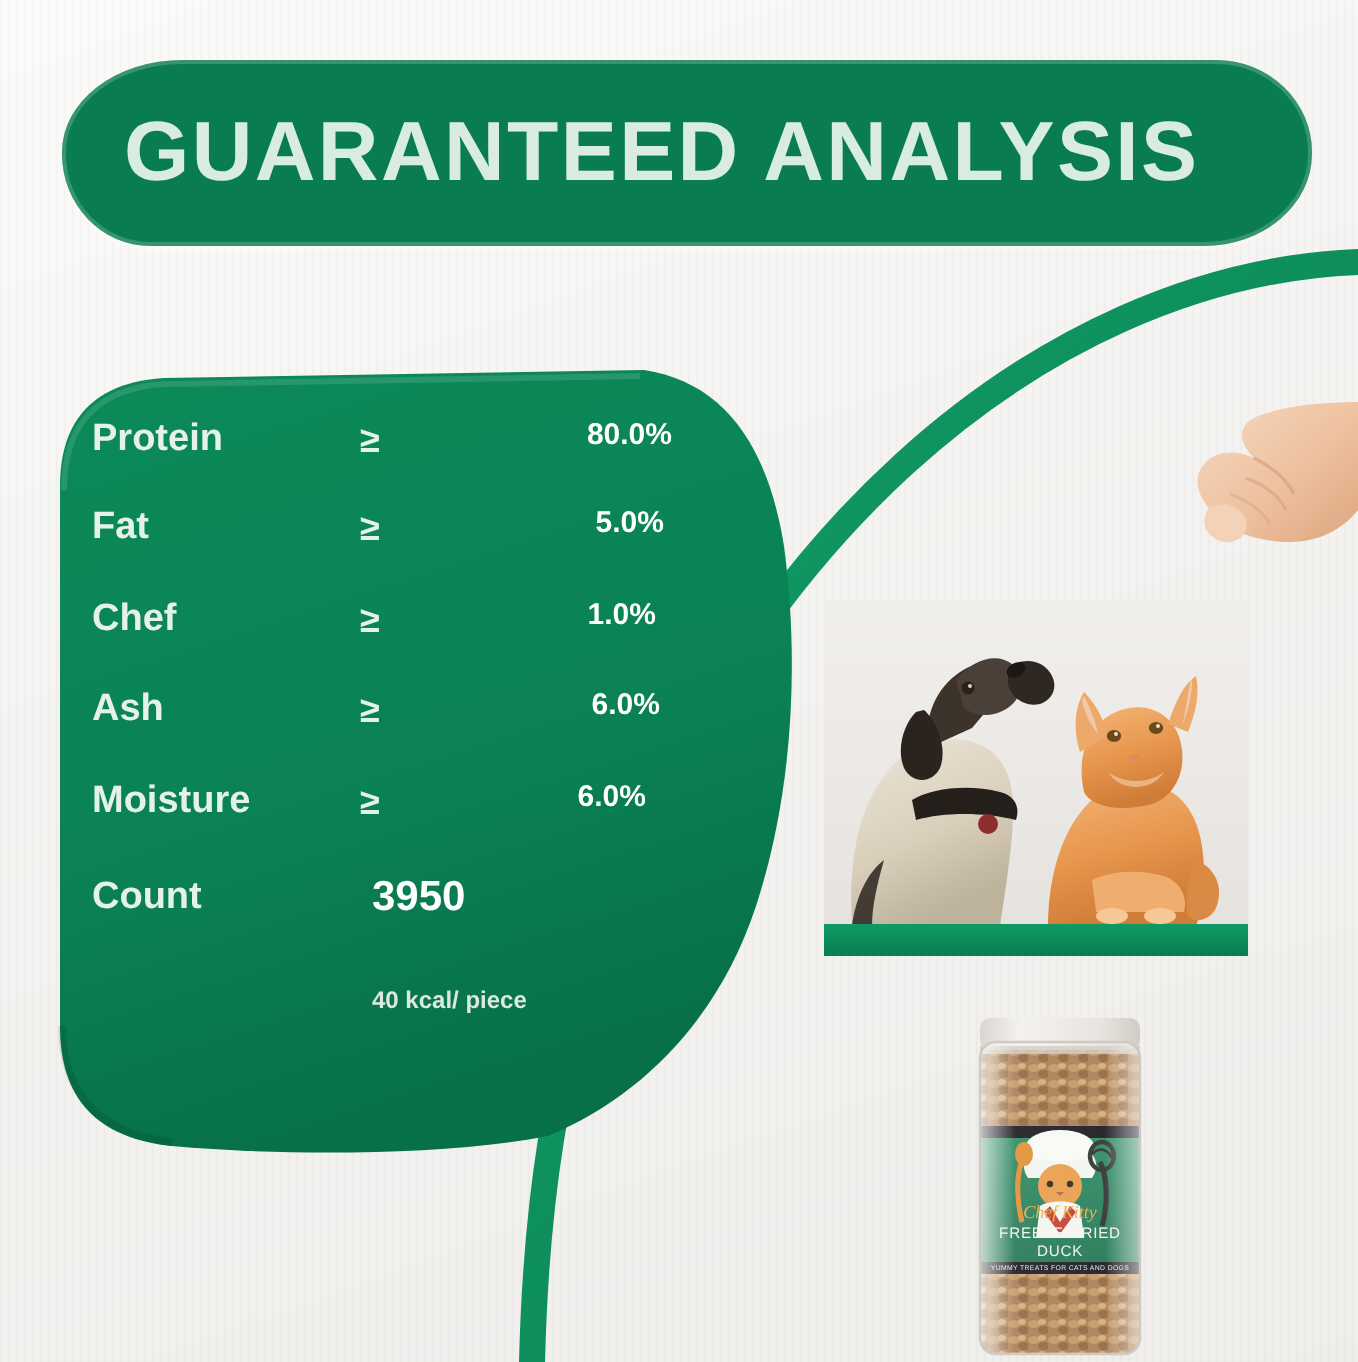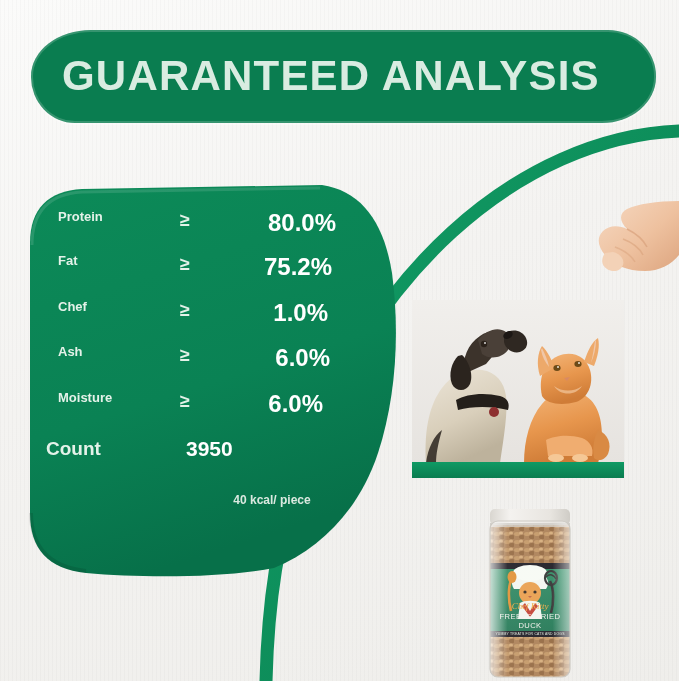--- a/index.html
+++ b/index.html
@@ -42,30 +42,30 @@
     white-space:nowrap;
   }
   
   .panel{
     position:absolute;left:22px;top:183px;width:378px;height:395px;
   }
   .panel-shape{position:absolute;left:0;top:0;width:378px;height:395px;}
   .rows{position:absolute;left:0;top:0;width:378px;height:395px;}
   .row{position:absolute;left:24px;width:330px;height:30px;}
   .r-label{
-    position:absolute;left:12px;top:0;
-    font-size:13px;font-weight:bold;color:#e4f2e9;white-space:nowrap;
+    position:absolute;left:0;top:0;
+    font-size:19px;font-weight:bold;color:#e4f2e9;white-space:nowrap;
   }
   .r-op{
     position:absolute;left:134px;top:1px;
     font-size:18px;font-weight:bold;color:#e4f2e9;
   }
   .r-val{
     position:absolute;left:0;top:0;width:290px;text-align:right;
-    font-size:24px;font-weight:bold;color:#ffffff;
+    font-size:15px;font-weight:bold;color:#ffffff;
   }
   .row.protein{top:26px;}
   .row.fat{top:70px;}
   .row.fiber{top:116px;}
   .row.ash{top:161px;}
   .row.moisture{top:207px;}
   .row.moisture .r-val{width:277px;}
   .row.fiber .r-val{width:282px;}
   .row.ash  .r-val{width:284px;}
   .row.fat  .r-val{width:286px;}
@@ -74,21 +74,21 @@
   .cal-label{
     position:absolute;left:0;top:0;width:120px;
     font-size:19px;font-weight:bold;line-height:25px;color:#e4f2e9;
   }
   .cal-value{
     position:absolute;left:140px;top:0;width:150px;
     font-size:21px;font-weight:bold;line-height:25px;color:#ffffff;
   }
   .cal-note{
     position:absolute;left:140px;top:57px;width:172px;
-    text-align:center;
+    text-align:left;
     font-size:12px;font-weight:bold;color:#dbe9e0;
   }
   
   .shelf{
     position:absolute;left:412px;top:462px;width:212px;height:16px;
     background:linear-gradient(180deg,#13a06a 0%,#0d8a59 100%);
   }
   
   .pets{position:absolute;left:412px;top:300px;width:212px;height:163px;}
   
@@ -146,21 +146,21 @@
 
     <div class="rows">
       <div class="row protein">
         <span class="r-label">Protein</span>
         <span class="r-op">≥</span>
         <span class="r-val">80.0%</span>
       </div>
       <div class="row fat">
         <span class="r-label">Fat</span>
         <span class="r-op">≥</span>
-        <span class="r-val">75.2%</span>
+        <span class="r-val">5.0%</span>
       </div>
       <div class="row fiber">
         <span class="r-label">Chef</span>
         <span class="r-op">≥</span>
         <span class="r-val">1.0%</span>
       </div>
       <div class="row ash">
         <span class="r-label">Ash</span>
         <span class="r-op">≥</span>
         <span class="r-val">6.0%</span>

